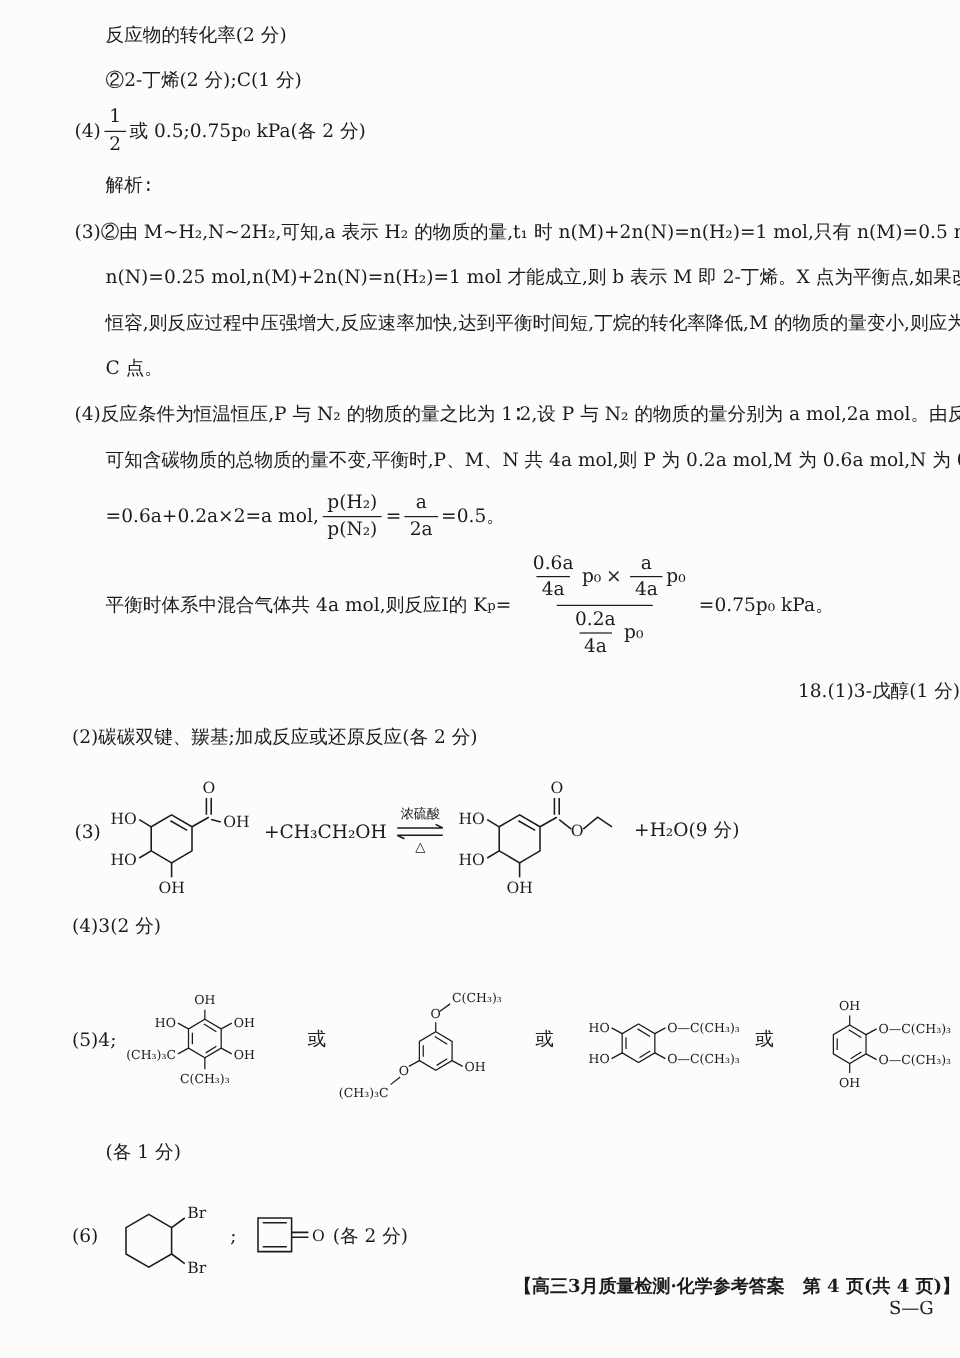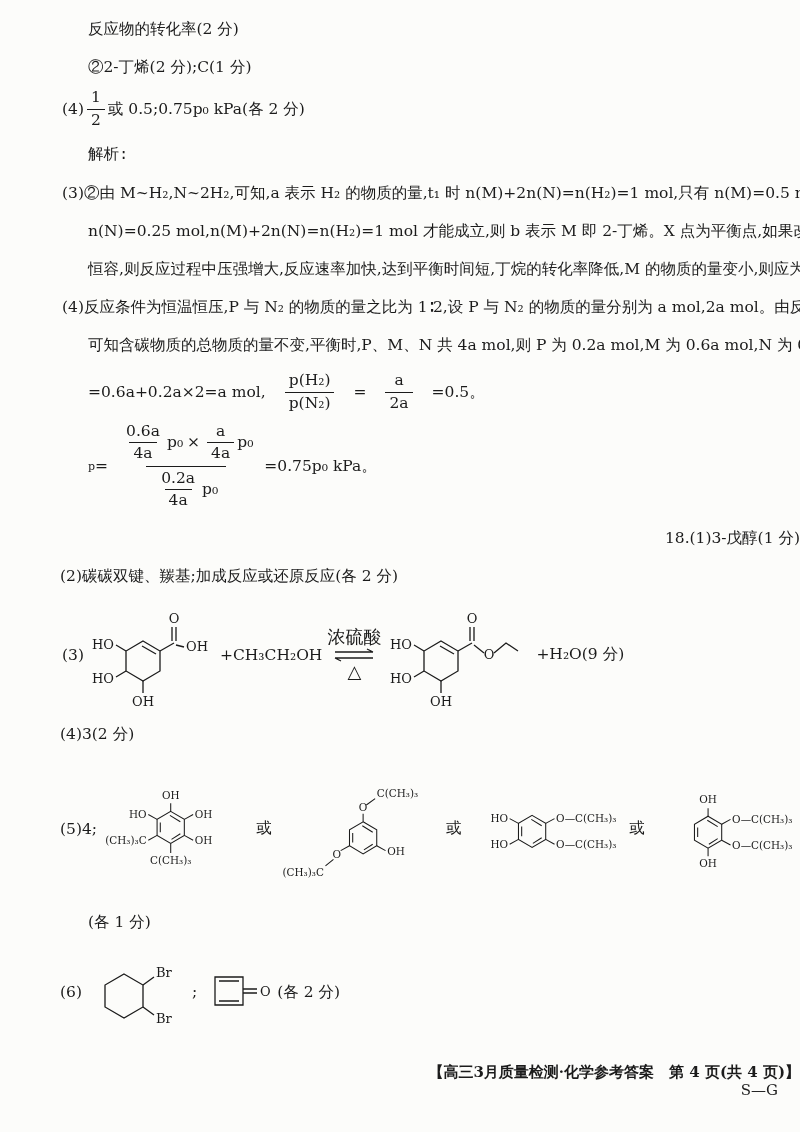--- a/index.html
+++ b/index.html
@@ -12,21 +12,21 @@
     padding-top:10px;
   }
   .tline { line-height:38px; white-space:nowrap; }
   .ml30{margin-left:30px;} .ml60{margin-left:60px;} .ml62{margin-left:62px;} .ml88{margin-left:88px;}
   .mrow { display:flex; align-items:center; white-space:nowrap; }
   .frac { display:inline-flex; flex-direction:column; align-items:center; margin:0 3px; line-height:1.25; }
   .frac .fnum { padding:0 4px 1px; }
   .frac .fden { border-top:1.2px solid #1b1b1b; padding:1px 4px 0; }
   .bigfrac > .fnum, .bigfrac > .fden { display:flex; align-items:center; justify-content:flex-end; padding:2px 8px; }
   .eqrow { display:flex; align-items:center; white-space:nowrap; }
-  .arrowstack { display:flex; flex-direction:column; align-items:center; line-height:1.15; font-size:18px; margin:0 5px; }
+  .arrowstack { display:flex; flex-direction:column; align-items:center; line-height:1.15; font-size:11px; margin:0 5px; }
   .or { margin:0 7px; }
   svg text { font-size:13px; fill:#1b1b1b; font-family:"DejaVu Serif","Liberation Serif",serif; }
   svg .bond { stroke:#1b1b1b; stroke-width:1.3; fill:none; }
   .footer { position:absolute; left:0; right:0; bottom:50px; text-align:right; font-weight:bold; font-size:15px; }
   .footer-right { position:absolute; right:22px; bottom:33px; font-size:15px; }
   sub { font-size:11px; }
 </style>
 </head>
 <body>
 
@@ -42,39 +42,41 @@
       <span class="fden">2</span>
     </span>
     <span>或 0.5;0.75p₀ kPa(各 2 分)</span>
   </div>
 
   <div class="tline ml88" style="margin-top:4px;font-family:Liberation Mono, monospace;">解析:</div>
 
   <div class="tline ml62">(3)②由 M~H₂,N~2H₂,可知,a 表示 H₂ 的物质的量,t₁ 时 n(M)+2n(N)=n(H₂)=1 mol,只有 n(M)=0.5 mol,</div>
   <div class="tline ml88">n(N)=0.25 mol,n(M)+2n(N)=n(H₂)=1 mol 才能成立,则 b 表示 M 即 2-丁烯。X 点为平衡点,如果改为恒温</div>
   <div class="tline ml88">恒容,则反应过程中压强增大,反应速率加快,达到平衡时间短,丁烷的转化率降低,M 的物质的量变小,则应为</div>
+  <div class="tline ml88">C 点。</div>
 
   <div class="tline ml62">(4)反应条件为恒温恒压,P 与 N₂ 的物质的量之比为 1∶2,设 P 与 N₂ 的物质的量分别为 a mol,2a mol。由反应Ⅰ、Ⅱ</div>
   <div class="tline ml88">可知含碳物质的总物质的量不变,平衡时,P、M、N 共 4a mol,则 P 为 0.2a mol,M 为 0.6a mol,N 为 0.2a mol,n(H₂)</div>
 
-  <div class="mrow ml88" style="min-height:56px;gap:16px;">
+  <div class="mrow ml88" style="min-height:56px;">
     <span>=0.6a+0.2a×2=a mol,</span>
     <span class="frac">
       <span class="fnum">p(H₂)</span>
       <span class="fden">p(N₂)</span>
     </span>
     <span>=</span>
     <span class="frac">
       <span class="fnum">a</span>
       <span class="fden">2a</span>
     </span>
     <span>=0.5。</span>
   </div>
 
   <div class="mrow ml88" style="min-height:80px;">
+    <span>平衡时体系中混合气体共 4a mol,则反应Ⅰ的 K</span>
       <sub>p</sub>
     <span>=</span>
     <span class="frac bigfrac">
       <span class="fnum">
         <span class="frac">
           <span class="fnum">0.6a</span>
           <span class="fden">4a</span>
         </span>
         <span>p₀</span>
         <span style="margin:0 4px;">×</span>

